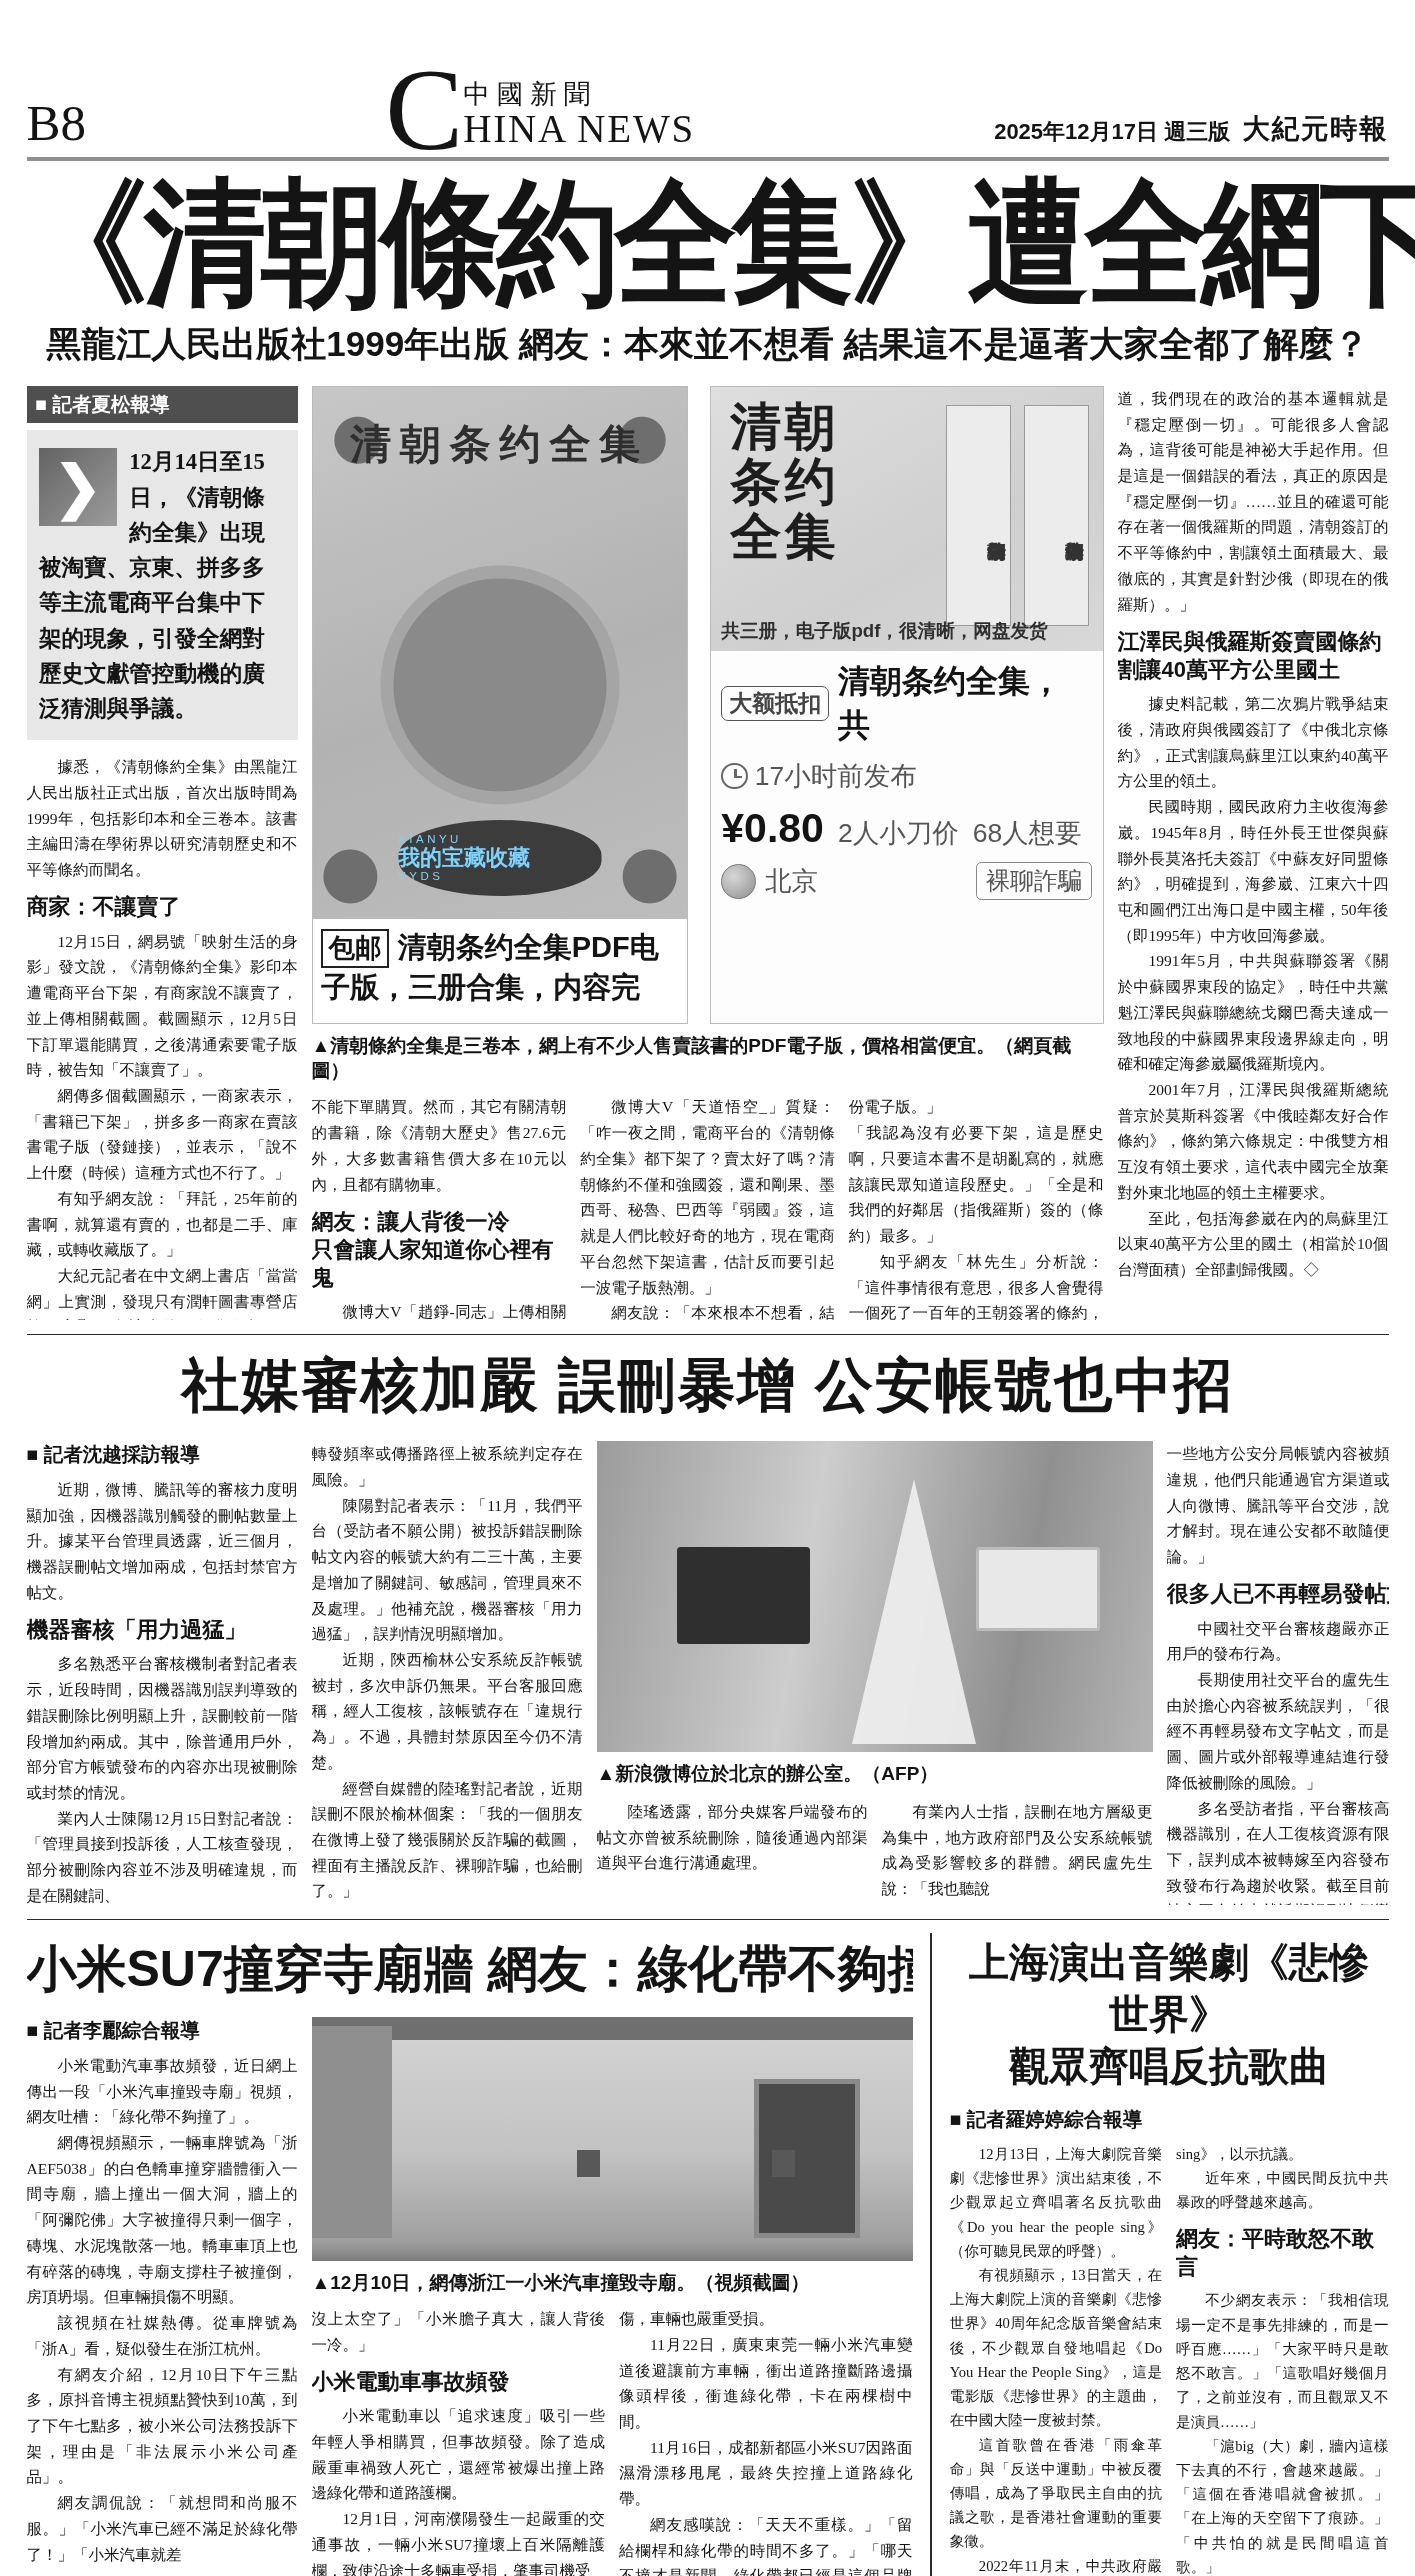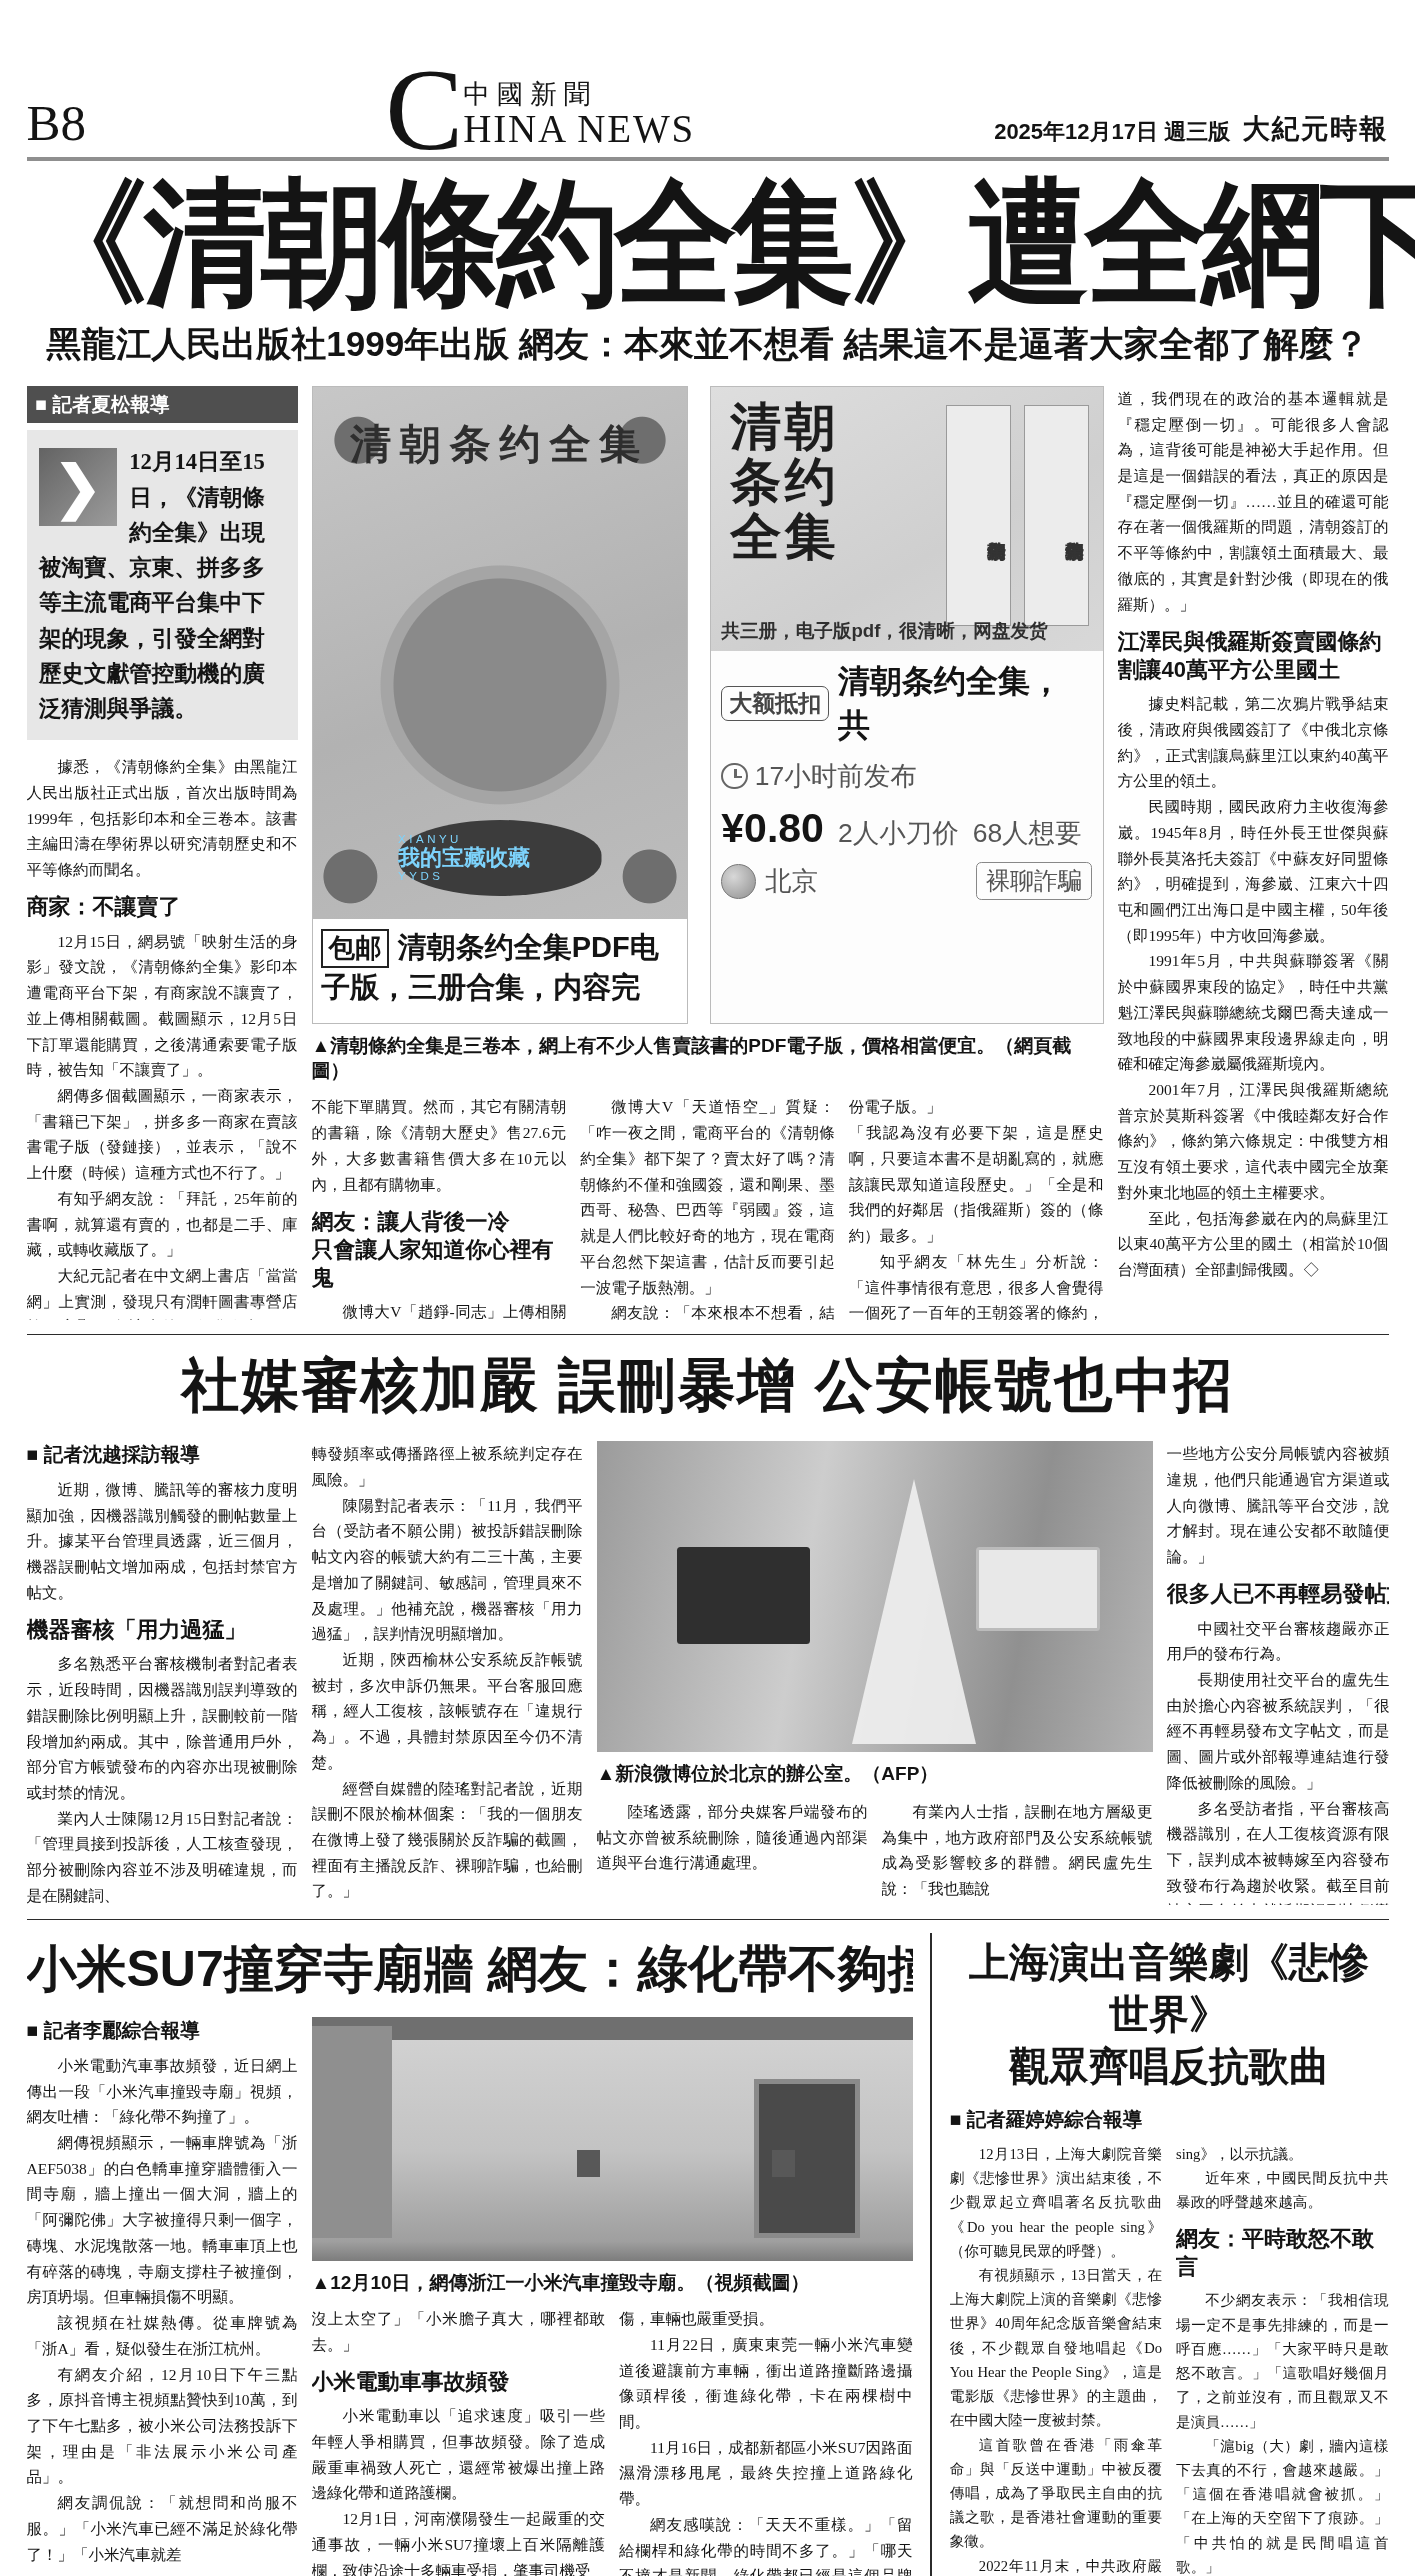--- a/index.html
+++ b/index.html
@@ -344,21 +344,21 @@
           <div class="temple">
             <div class="temple-roof"></div>
             <div class="temple-bldg"></div>
             <div class="temple-door"></div>
             <div class="temple-win tw1"></div>
             <div class="temple-win tw2"></div>
           </div>
           <div class="caption">▲12月10日，網傳浙江一小米汽車撞毀寺廟。（視頻截圖）</div>
           <div class="a3-mid-cols">
             <div class="sc">
-              <p class="body cont">沒上太空了」「小米膽子真大，哪裡都敢去。」</p>
+              <p class="body cont">沒上太空了」「小米膽子真大，讓人背後一冷。」</p>
               <div class="colsub">小米電動車事故頻發</div>
               <p class="body">小米電動車以「追求速度」吸引一些年輕人爭相購買，但事故頻發。除了造成嚴重車禍致人死亡，還經常被爆出撞上路邊綠化帶和道路護欄。</p>
               <p class="body">12月1日，河南濮陽發生一起嚴重的交通事故，一輛小米SU7撞壞上百米隔離護欄，致使沿途十多輛車受損，肇事司機受</p>
             </div>
             <div class="sc">
               <p class="body cont">傷，車輛也嚴重受損。</p>
               <p class="body">11月22日，廣東東莞一輛小米汽車變道後避讓前方車輛，衝出道路撞斷路邊攝像頭桿後，衝進綠化帶，卡在兩棵樹中間。</p>
               <p class="body">11月16日，成都新都區小米SU7因路面濕滑漂移甩尾，最終失控撞上道路綠化帶。</p>
               <p class="body">網友感嘆說：「天天不重樣。」「留給欄桿和綠化帶的時間不多了。」「哪天不撞才是新聞，綠化帶都已經是這個品牌的專屬地帶了。」◇</p>
             </div>

